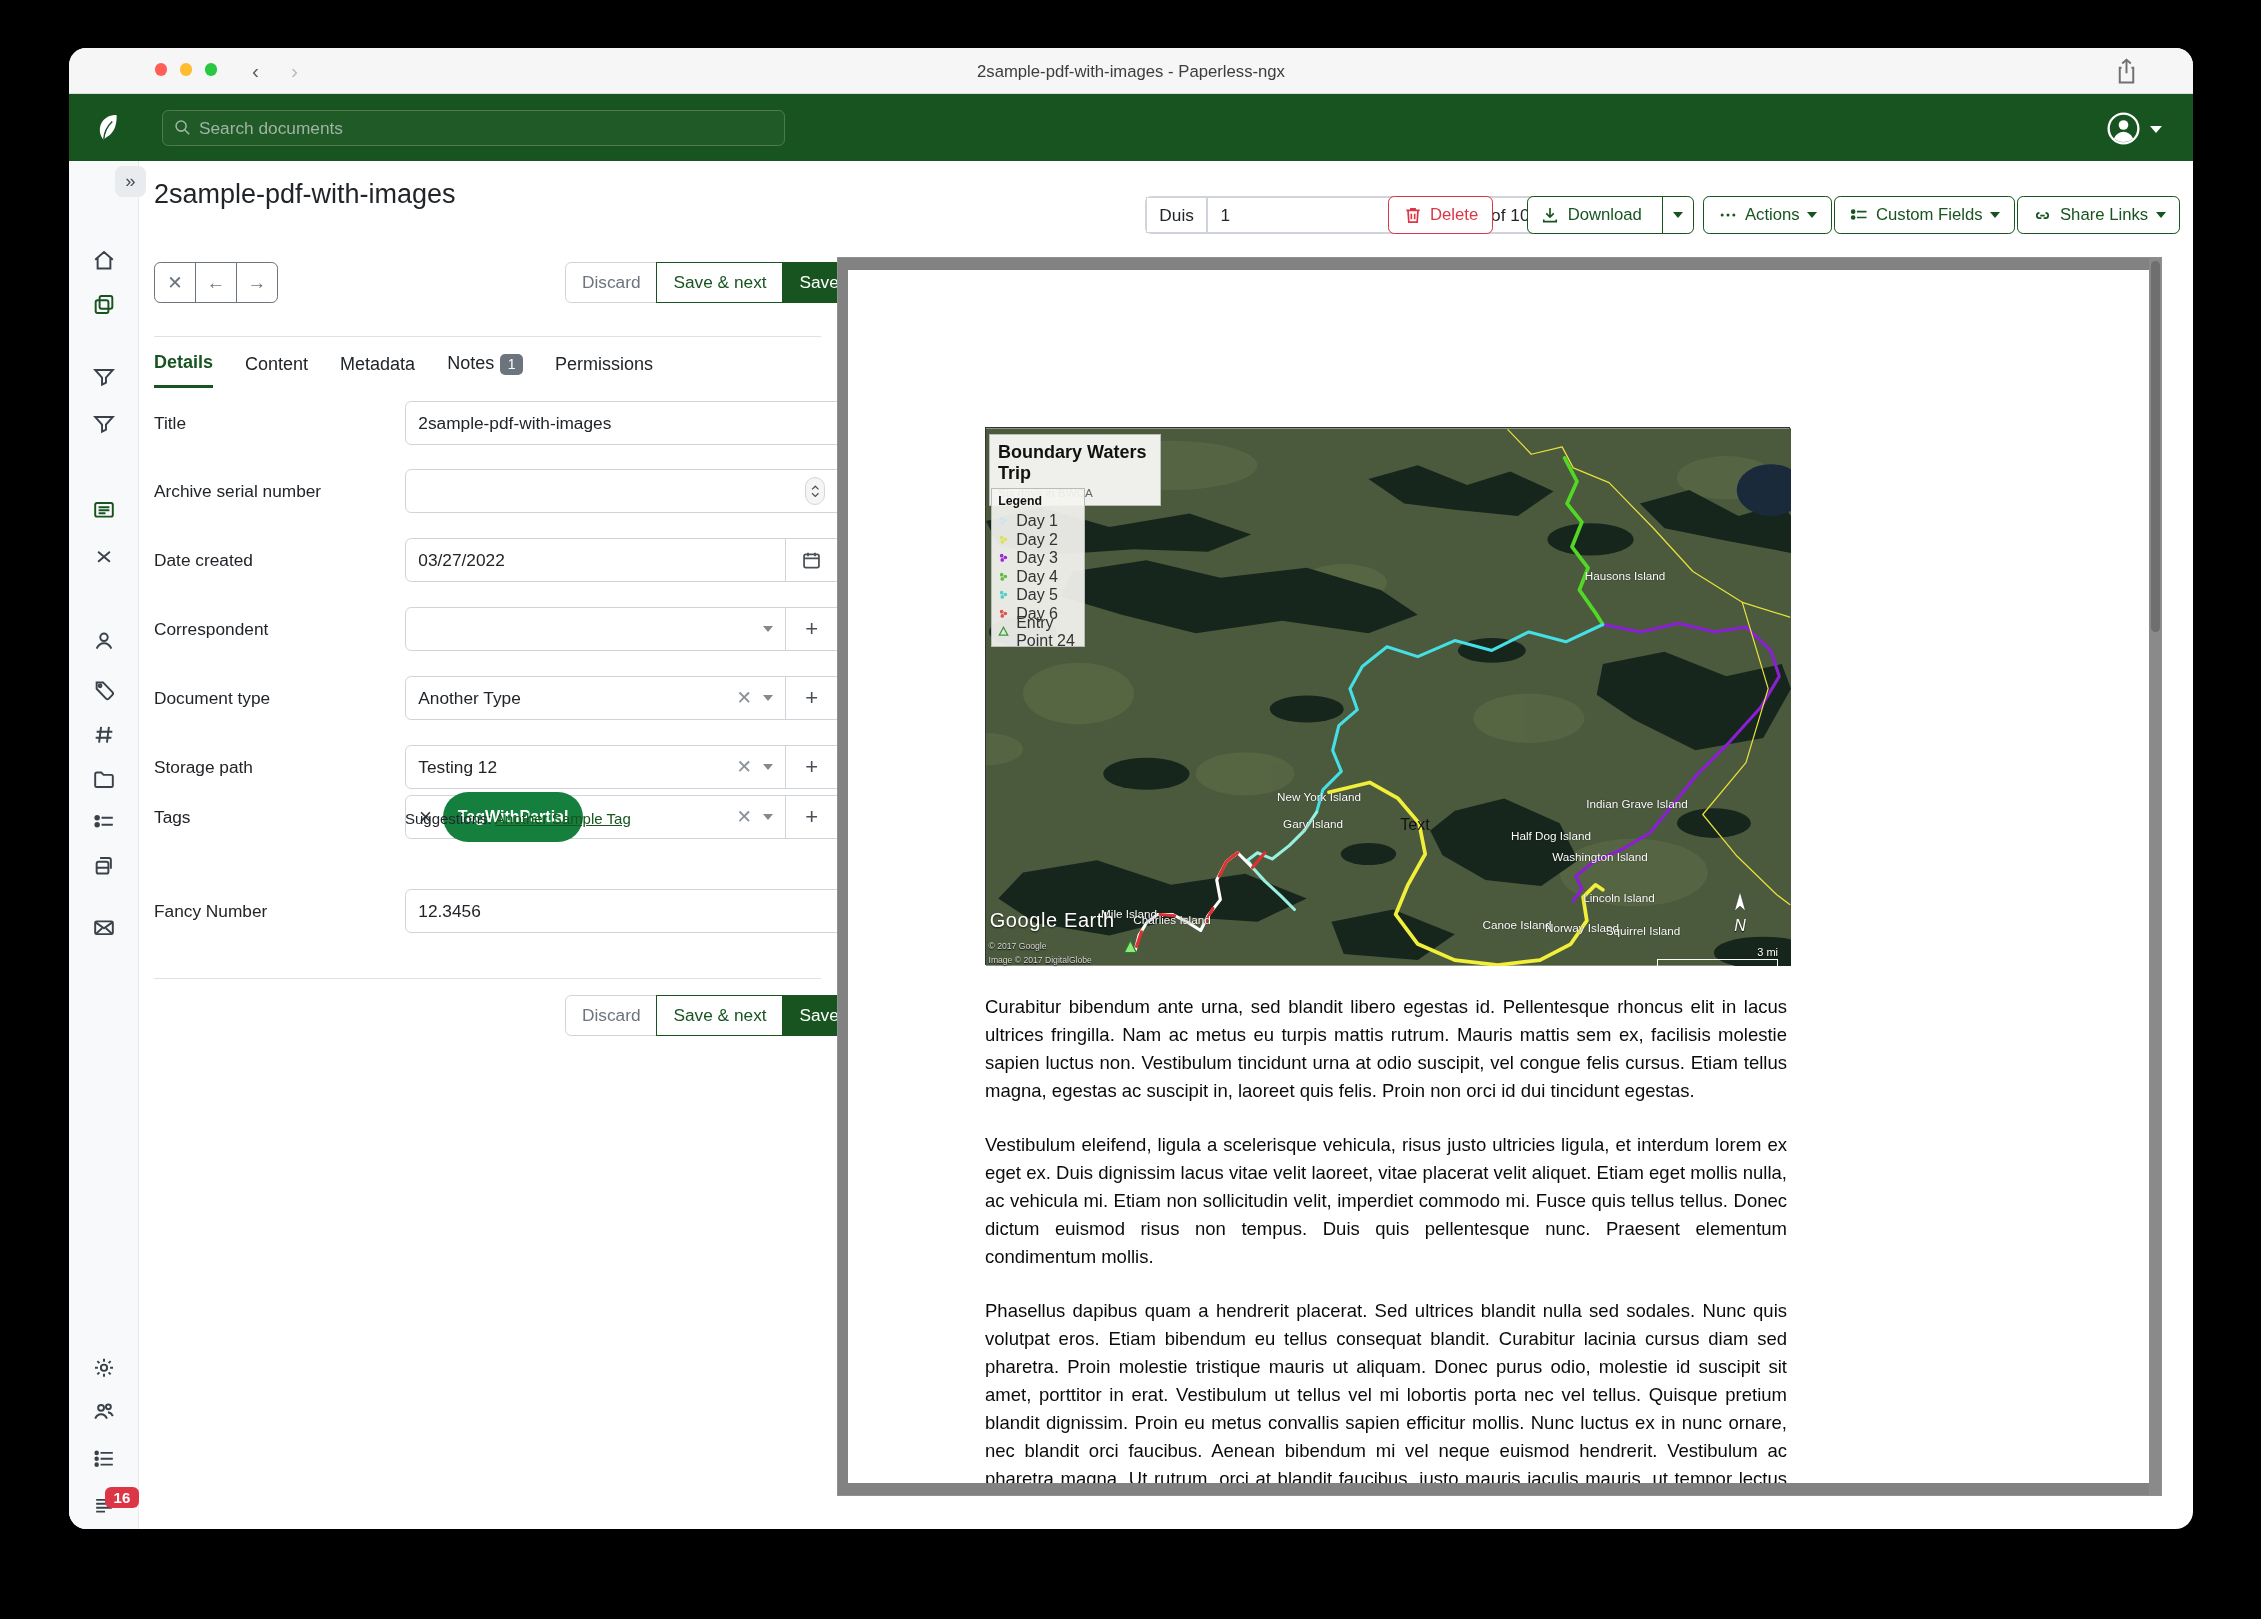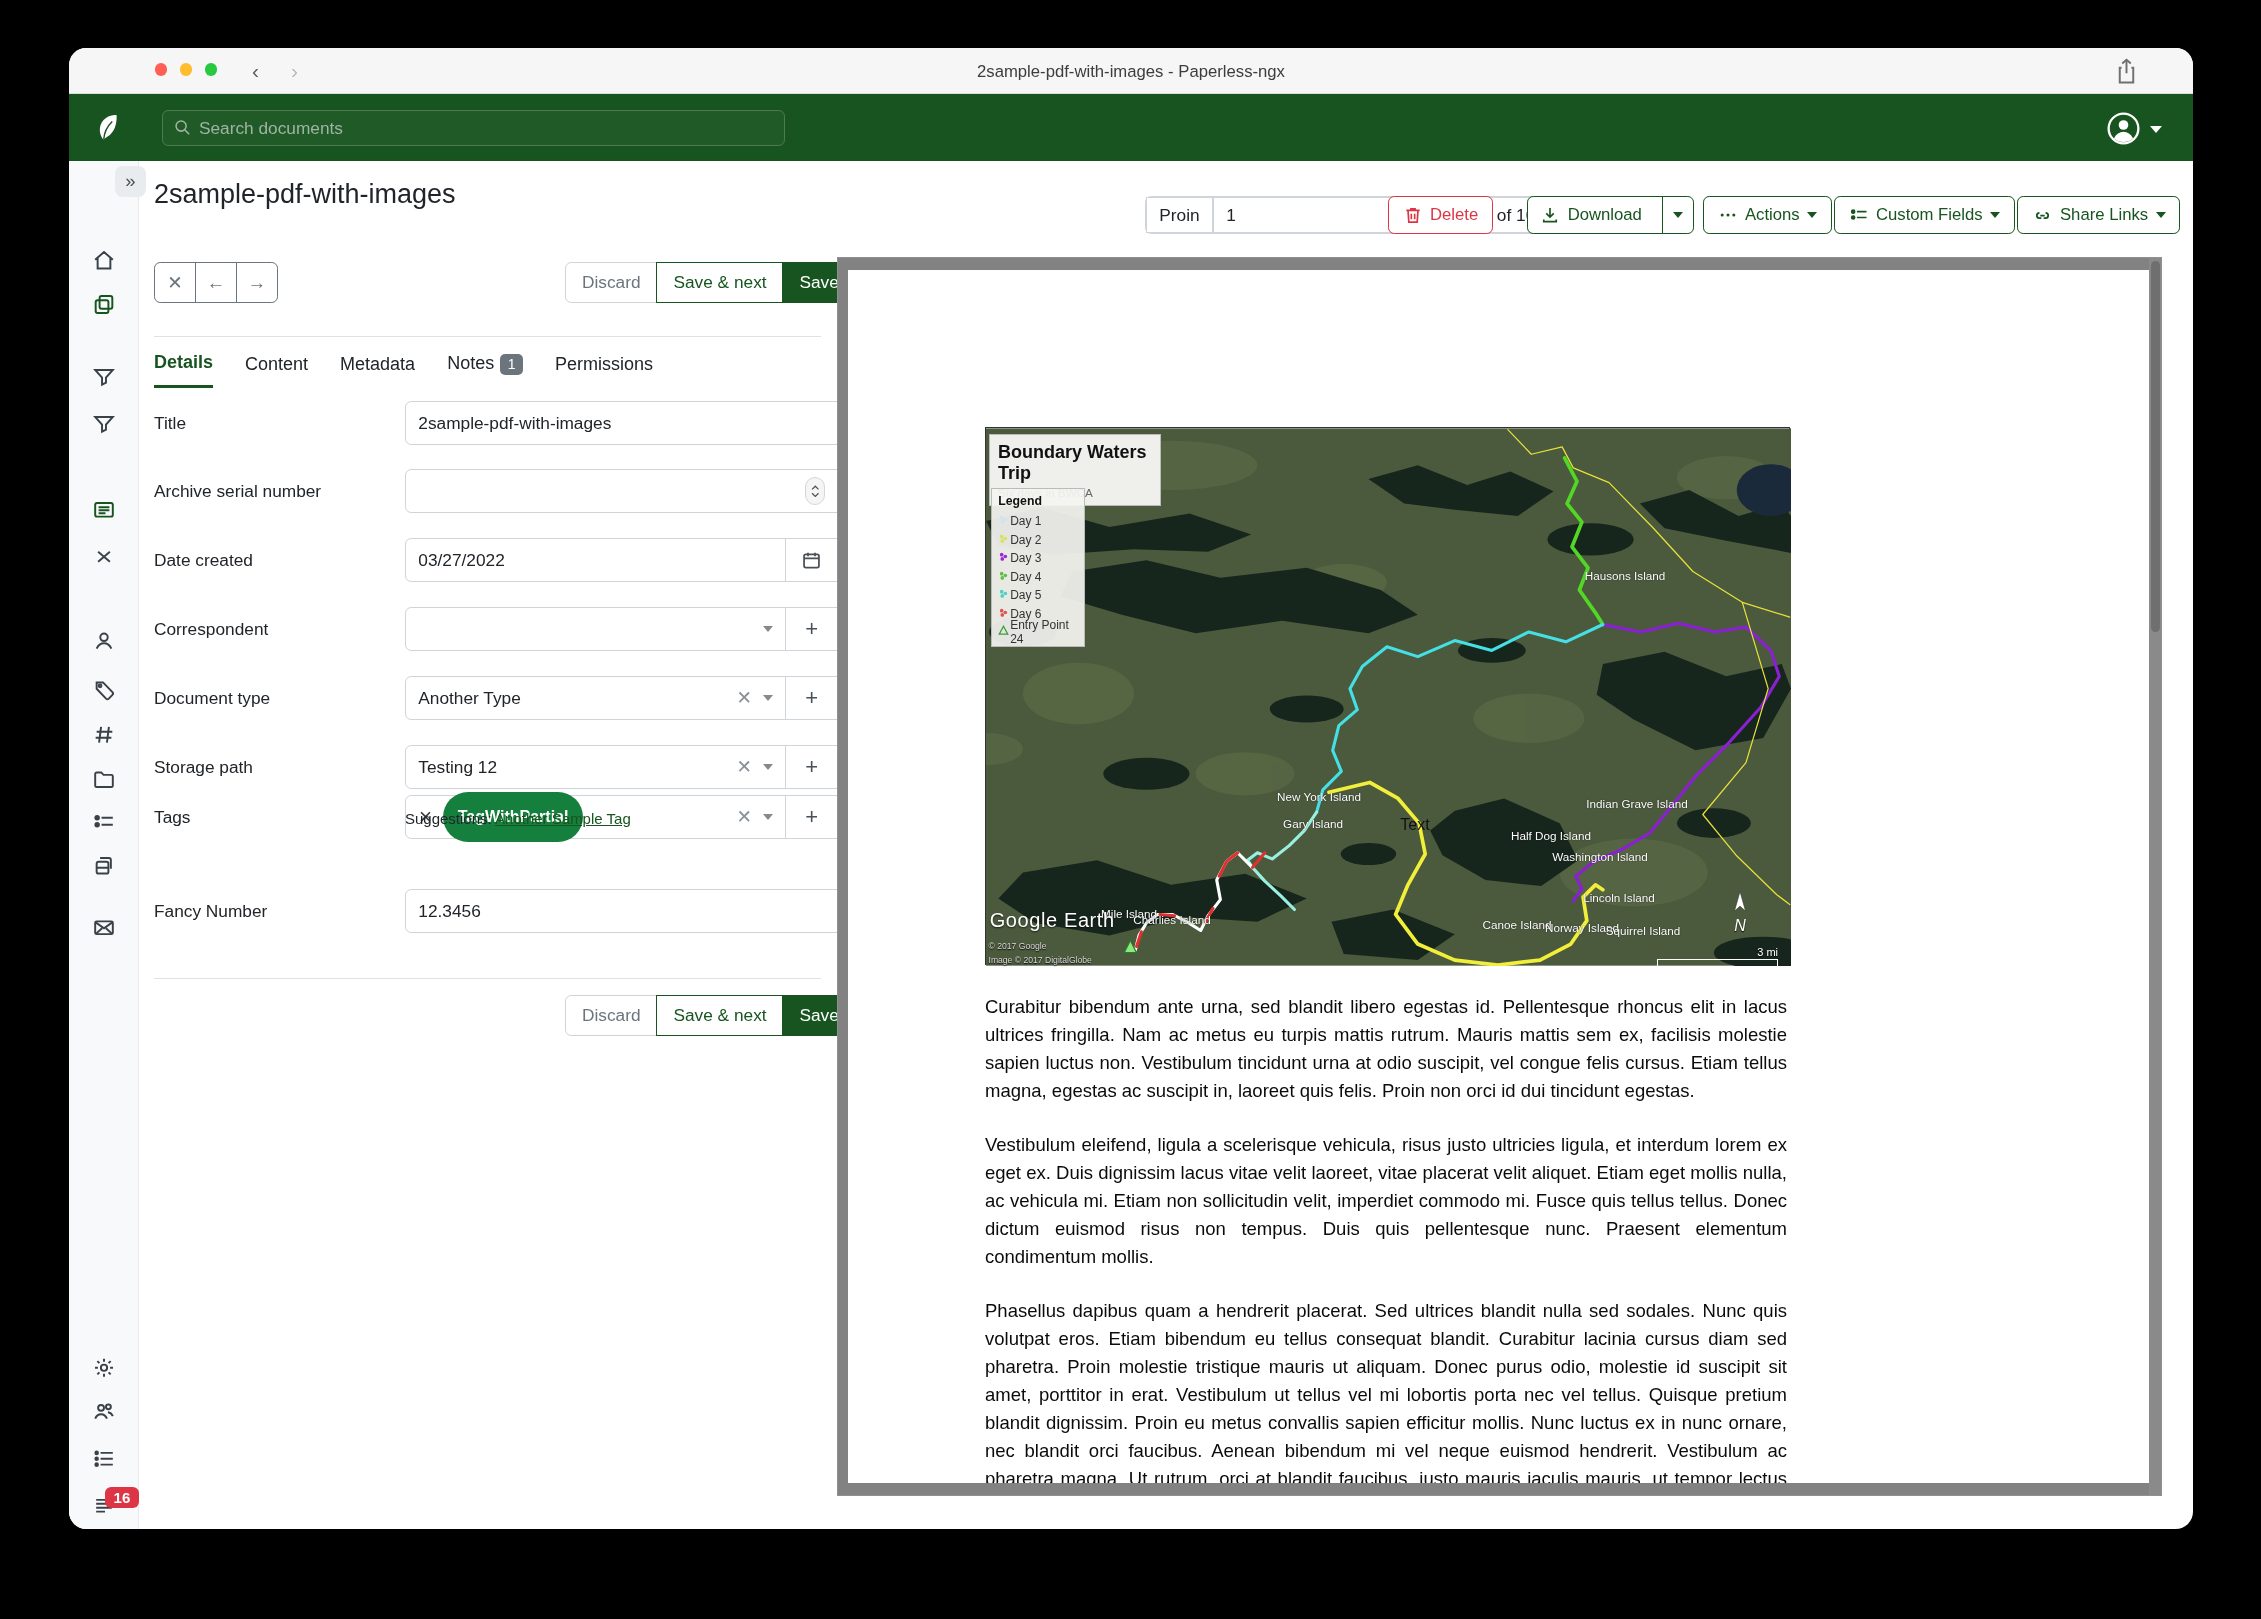--- a/index.html
+++ b/index.html
@@ -100,21 +100,21 @@
 
   .mapbox { position:absolute; left:137px; top:157px; width:805px; height:538px; border:0.6px solid #333; }
   .map-overlay { position:absolute; inset:0; }
   .mlabel { position:absolute; transform:translate(-50%,-50%); color:#fff; font-size:11.7px; text-shadow:0 0.6px 1.2px rgba(0,0,0,.8); white-space:nowrap; }
   .mlabel.black { color:#111; text-shadow:none; font-size:16px; }
   .map-titlebox { position:absolute; left:2.5px; top:6.2px; width:172px; background:rgba(248,248,244,.95); padding:6.2px 8.6px; border:0.6px solid #bbb; }
   .map-titlebox .t { font-size:18px; font-weight:bold; color:#111; }
   .map-titlebox .s { font-size:11.7px; color:#666; margin-top:2.5px; }
   .legendbox { position:absolute; left:5px; top:60px; width:94px; background:rgba(244,244,240,.93); padding:5px 6.2px; border:0.6px solid #bbb; }
   .legendbox .lt { font-size:12.3px; font-weight:bold; color:#111; margin-bottom:3.7px; }
-  .lg-row { display:flex; align-items:center; gap:1px; height:18.5px; font-size:12px; color:#333; }
+  .lg-row { display:flex; align-items:center; gap:7px; height:18.5px; font-size:16px; color:#333; }
   .watermark { position:absolute; left:3.7px; top:481px; color:#fff; font-size:20px; letter-spacing:0.6px; text-shadow:0 0.6px 1.9px rgba(0,0,0,.7); }
   .credit { position:absolute; left:2.5px; color:#d8d8d8; font-size:8.6px; text-shadow:0 0.6px 1.2px #000; }
   .scalebar { position:absolute; right:11px; top:518px; color:#fff; font-size:11px; text-align:right; width:121px; text-shadow:0 0.6px 1.2px #000; }
   .scalebar .bar { border:1.2px solid #fff; border-bottom:none; height:6.2px; margin-top:1.2px; }
   .north { position:absolute; right:41px; top:462px; color:#fff; text-align:center; }
   .north .n { font-size:16px; font-style:italic; text-shadow:0 0.6px 1.2px #000; }
 
   .doc-text { position:absolute; left:137px; top:723px; width:802px; font-size:18.5px; line-height:28px; color:#0b0b0b; text-align:justify; }
   .doc-text p { margin-bottom:26px; }
 </style>
@@ -273,21 +273,21 @@
           <path d="M4 6h16M4 10h12M4 14h16M4 18h9"></path>
         </svg>
     </div>
 
   </div>
   <div class="expander">»</div>
 
   <div class="doc-heading">2sample-pdf-with-images</div>
 
   <div class="pagegrp">
-    <div class="seg">Proin</div>
+    <div class="seg">Duis</div>
     <div class="seg">
       <input value="1" style="">
       <span class="stepper">
         <svg width="10" height="6.2" viewBox="0 0 16 10">
             <path d="M2 8l6-6 6 6" fill="none" stroke="#555" stroke-width="2"></path>
           </svg>
         <svg width="10" height="6.2" viewBox="0 0 16 10">
             <path d="M2 2l6 6 6-6" fill="none" stroke="#555" stroke-width="2"></path>
           </svg>
       </span>

